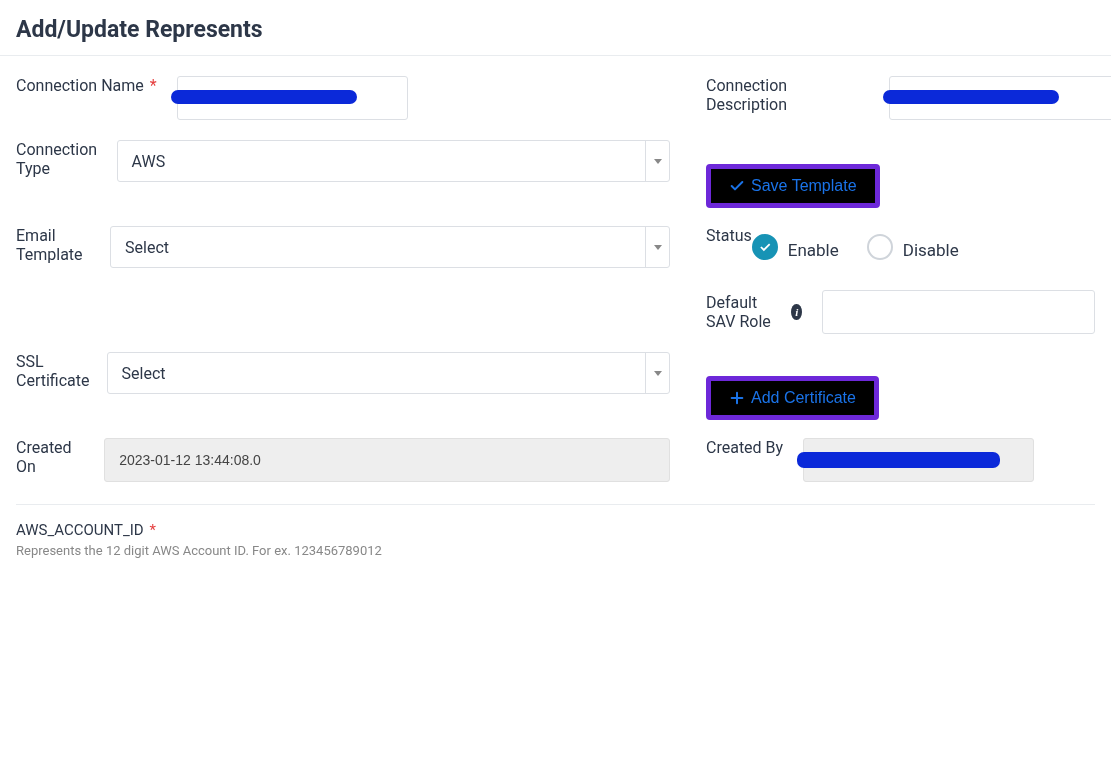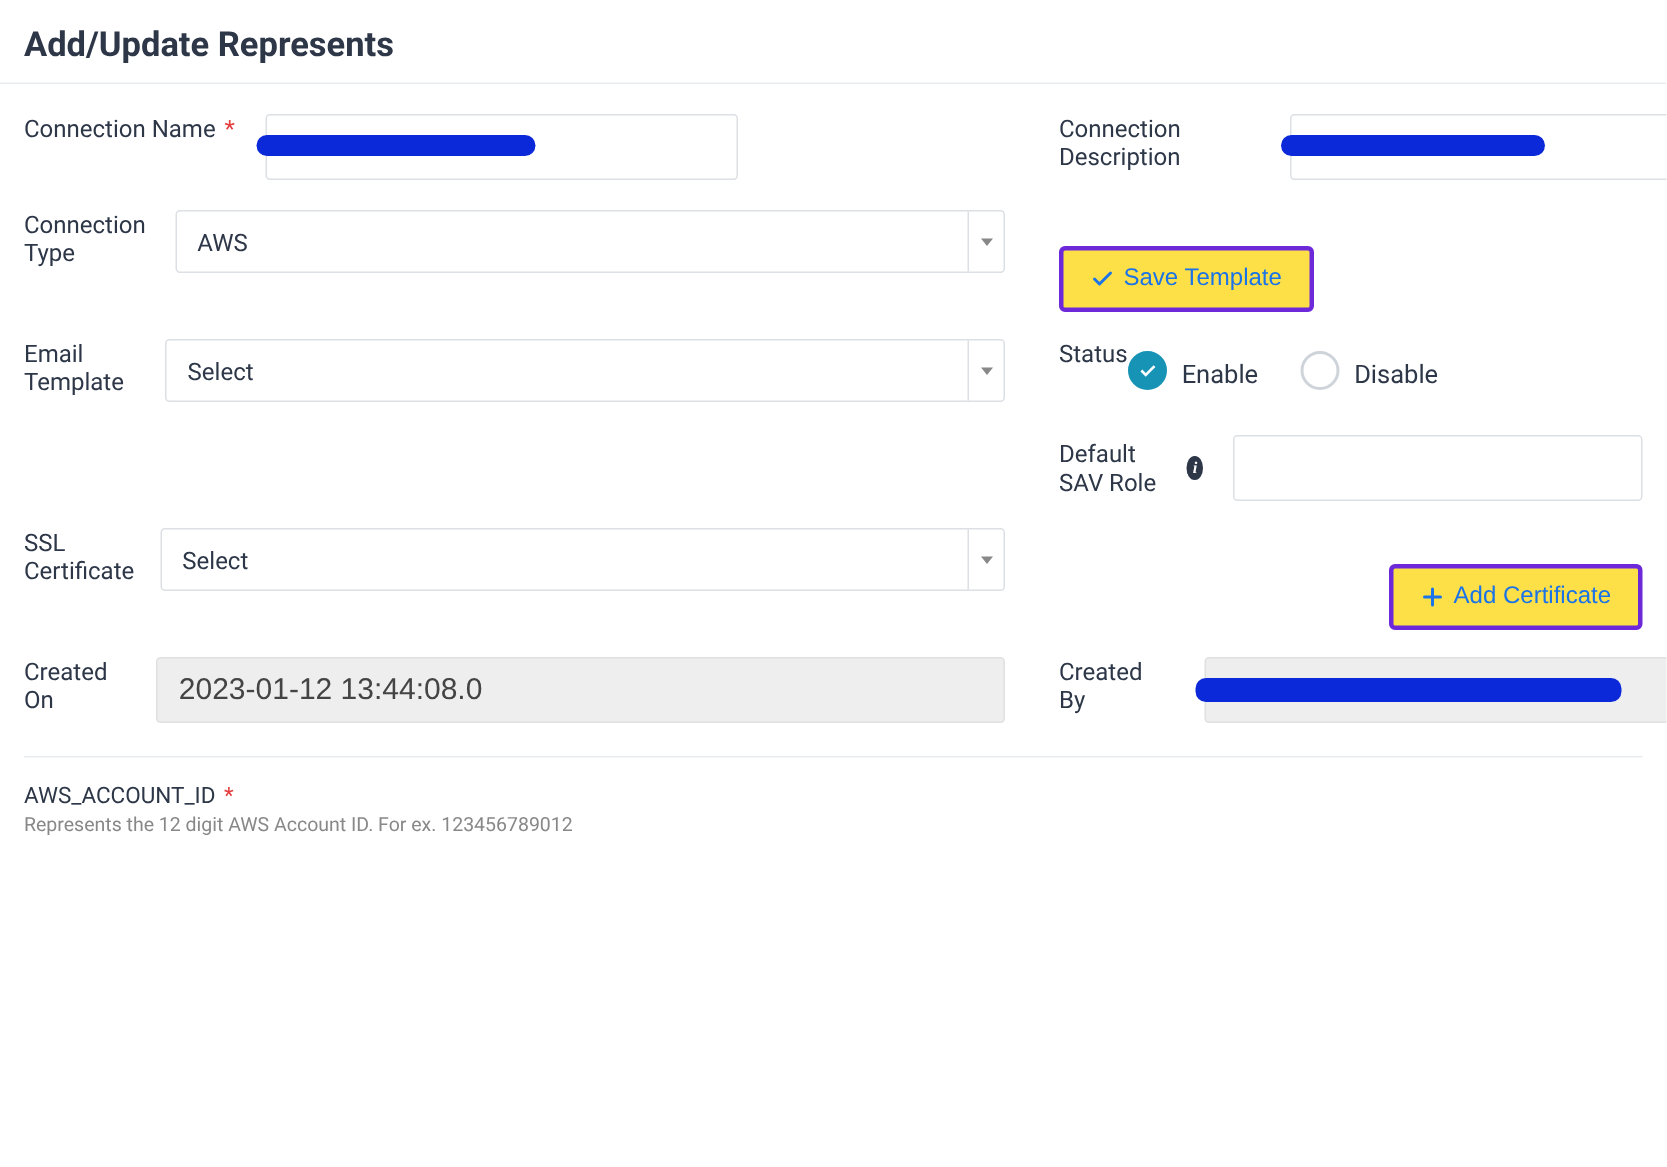--- a/index.html
+++ b/index.html
@@ -49,21 +49,21 @@
     .required-star {
       color: #e53e3e;
       margin-left: 2px;
     }
     .form-input {
       width: 100%;
       height: 44px;
       border: 1px solid #dcdfe4;
       border-radius: 3px;
       padding: 0 14px;
-      font-size: 20px;
+      font-size: 14px;
       color: #2d3748;
       background: #ffffff;
       outline: none;
       margin-left: 20px;
     }
     .form-input.readonly {
       background: #eeeeee;
       color: #444;
       border: 1px solid #e0e0e0;
     }
@@ -101,24 +101,24 @@
       border-left: 4px solid transparent;
       border-right: 4px solid transparent;
       border-top: 5px solid #888;
     }
     .btn-outline {
       display: inline-flex;
       align-items: center;
       gap: 6px;
       height: 44px;
       padding: 0 18px;
-      border: 3px solid #6d28d9;
+      border: 5px solid #6d28d9;
       border-radius: 4px;
       color: #1a73e8;
-      background: #fde047;
+      background: #000000;
       font-size: 16px;
       font-weight: 500;
       cursor: pointer;
     }
     .btn-outline svg {
       width: 16px;
       height: 16px;
     }
     .status-group {
       margin-top: 0;
@@ -340,21 +340,21 @@
         <div class="select-wrap">
           <div class="select-main">
             <div class="select-value">Select</div>
             <div class="select-caret-box">
                 <div class="caret-down"></div>
               </div>
           </div>
         </div>
       </div>
     </div>
-    <div class="col-right" style="display:flex;align-items:flex-end;padding-top:24px;justify-content:flex-end;">
+    <div class="col-right" style="display:flex;align-items:flex-end;padding-top:24px;">
       <button class="btn-outline">
         <svg viewBox="0 0 24 24">
             <path d="M12 4v16M4 12h16" stroke="#1a73e8" stroke-width="3" fill="none" stroke-linecap="round"></path>
           </svg>
         <span>Add Certificate</span>
       </button>
     </div>
   </div>
 
   <div class="form-row" style="margin-bottom:0;">

